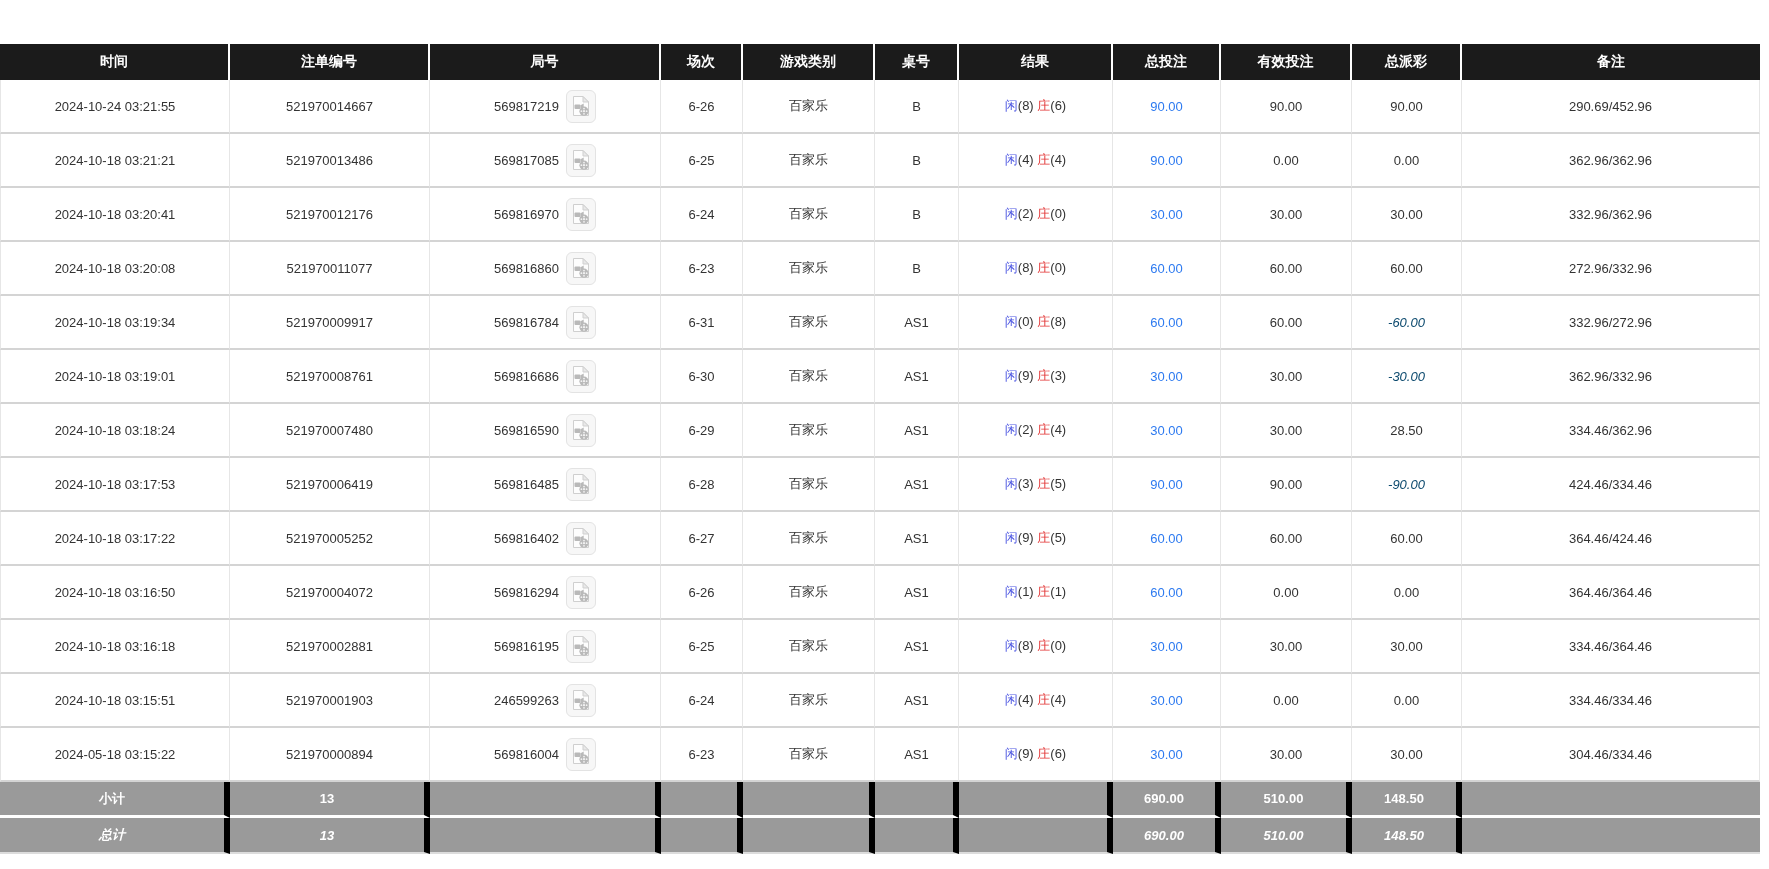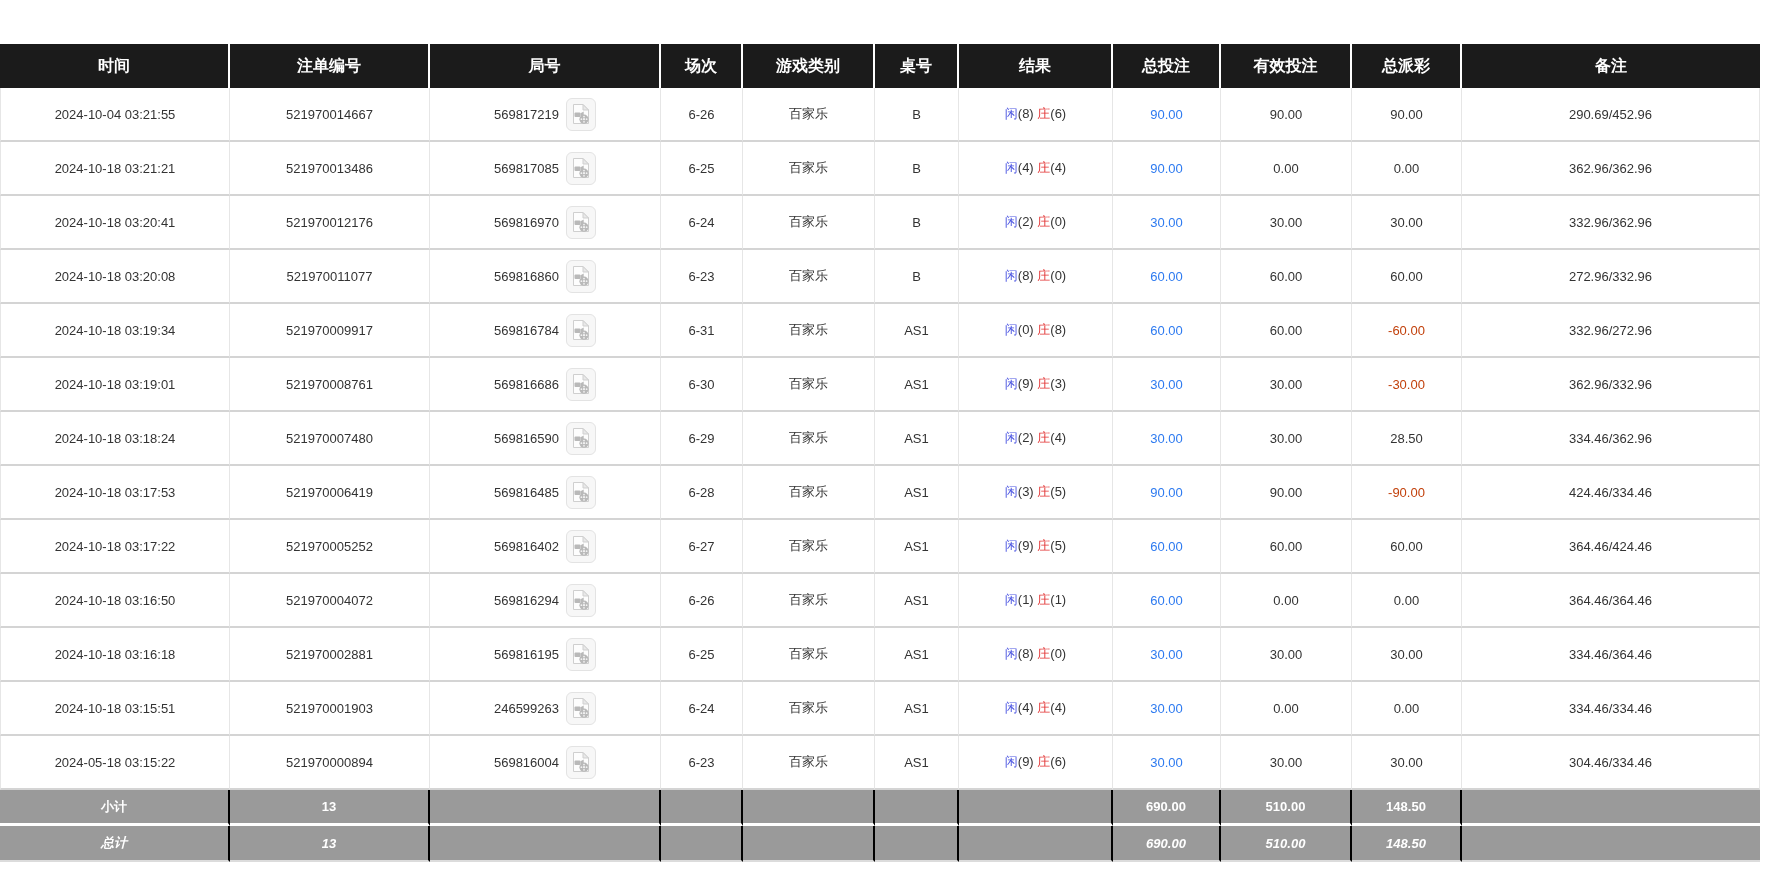--- a/index.html
+++ b/index.html
@@ -17,22 +17,22 @@
     border-spacing: 0;
     table-layout: fixed;
     font-size: 13px;
     color: #333;
   }
   
   thead th {
     background: #1b1b1b;
     color: #ffffff;
     font-weight: bold;
-    font-size: 16px;
-    height: 44px;
+    font-size: 14px;
+    height: 36px;
     text-align: center;
     vertical-align: middle;
     border-right: 2px solid #ffffff;
     padding: 0;
   }
   thead th:last-child { border-right: none; }
   
   tbody td {
     height: 54px;
     text-align: center;
@@ -41,40 +41,40 @@
     border-right: 1px solid #e6e6e6;
     background: #ffffff;
     padding: 0 4px;
   }
   tbody td:first-child { border-left: 1px solid #e6e6e6; }
   td.total-bet { color: #2d7af0; }
   td.total-bet span { cursor: pointer; }
   .player { color: #4a54e1; }
   .banker { color: #e23434; }
   .score { color: #333; }
-  td.payout.neg { color: #c2410c; }
+  td.payout.neg { color: #0c4a6e; font-style: italic; }
   
   .round-wrap { display: inline-flex; align-items: center; justify-content: center; gap: 7px; }
   .video-btn {
     display: inline-flex; align-items: center; justify-content: center;
     width: 30px; height: 33px;
     background: #f7f7f7;
     border: 1px solid #e3e3e3;
     border-radius: 6px;
     cursor: pointer;
   }
   
   tr.summary td {
     background: #9a9a9a;
     color: #ffffff;
     font-weight: bold;
     height: 36px;
     text-align: center;
     vertical-align: middle;
-    border-right: 2px solid #000000;
+    border-right: 6px solid #000000;
     padding: 0;
   }
   tr.summary td:last-child { border-right: none; }
   tr.summary.subtotal td { border-bottom: 3px solid #ffffff; }
   tr.summary.grandtotal td { border-bottom: 2px solid #dcdcdc; font-style: italic; }
 </style>
 </head>
 <body>
 
 <table class="records">
@@ -101,21 +101,21 @@
       <th>桌号</th>
       <th>结果</th>
       <th>总投注</th>
       <th>有效投注</th>
       <th>总派彩</th>
       <th>备注</th>
     </tr>
   </thead>
   <tbody>
       <tr>
-    <td>2024-10-04 03:21:55</td>
+    <td>2024-10-24 03:21:55</td>
     <td>521970014667</td>
     <td>
       <span class="round-wrap">
         <span>569817219</span>
         <span class="video-btn">
           <svg width="20" height="22" viewBox="0 0 20 22" aria-hidden="true">
             <path d="M2.5 1.5 h9.5 l5.5 5.5 v13.5 h-15 z" fill="#fdfdfd" stroke="#cfcfcf" stroke-width="1"></path>
             <path d="M12 1.5 l5.5 5.5 h-5.5 z" fill="#e9e9e9" stroke="#cfcfcf" stroke-width="1"></path>
             <rect x="3.5" y="9.5" width="6" height="4.6" rx="1" fill="#b9b9b9"></rect>
             <path d="M9.5 10.2 l3.2 -1.6 v5.8 l-3.2 -1.6 z" fill="#b9b9b9"></path>

